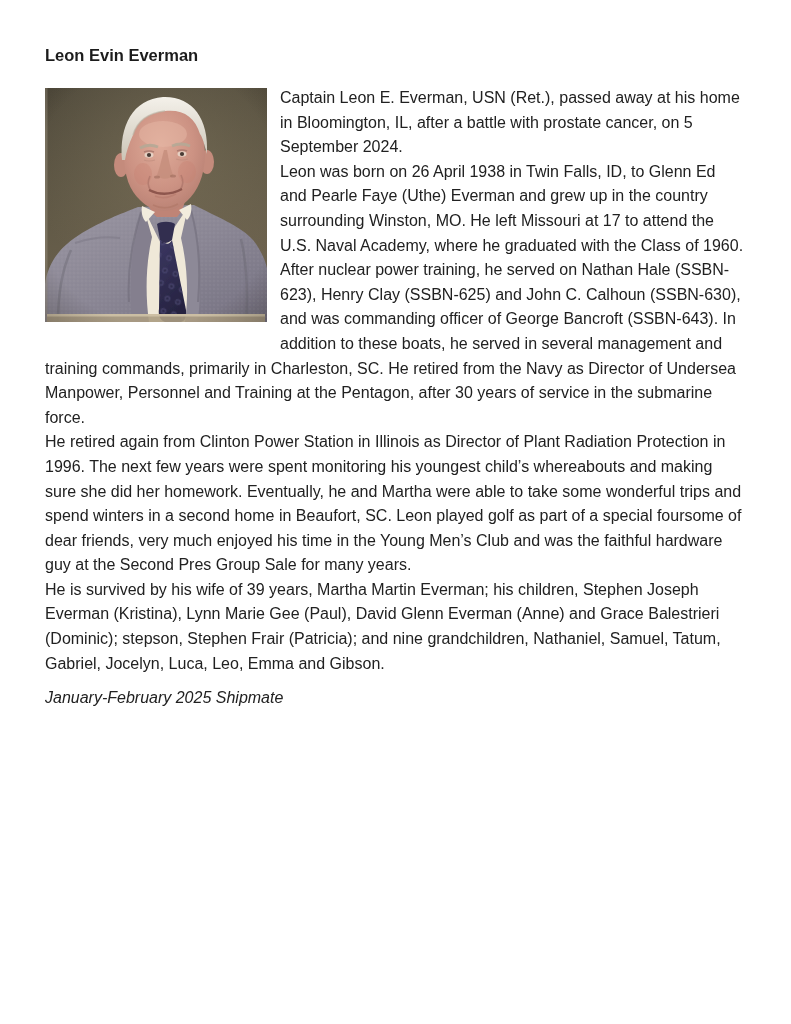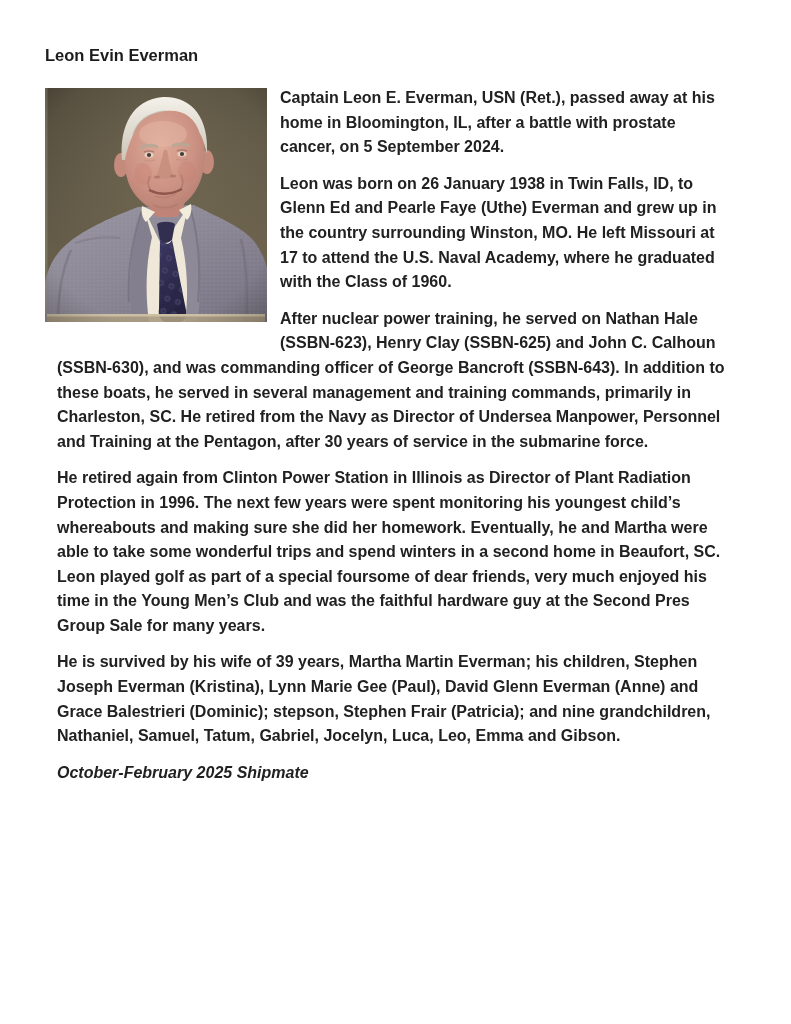--- a/index.html
+++ b/index.html
@@ -27,21 +27,21 @@
   }
   .content::after { content: ""; display: block; clear: both; }
   .photo-figure {
     float: left;
     width: 222px;
     height: 234px;
     margin: 2px 13px 14px 0;
     padding: 0;
   }
   .photo-figure svg { display: block; }
-  .content p { margin: 12px; font-weight: bold; }
+  .content p { margin: 0; }
   .citation {
     font-style: italic;
     margin-top: 10px !important;
   }
 </style>
 </head>
 <body>
 
 <div class="page">
 
@@ -158,21 +158,21 @@
         </g>
 
         <rect x="0" y="0" width="2.5" height="234" fill="#9a917f" opacity="0.45"></rect>
         <rect x="2" y="226" width="218" height="8" fill="#ab9c82" opacity="0.9"></rect>
         <rect x="2" y="226" width="218" height="2.5" fill="#cfc2a6" opacity="0.9"></rect>
         <rect x="0" y="0" width="222" height="234" fill="url(#vig)"></rect>
       </svg>
     </figure>
 
     <p>Captain Leon E. Everman, USN (Ret.), passed away at his home in Bloomington, IL, after a battle with prostate cancer, on 5 September 2024.</p>
-    <p>Leon was born on 26 January 1938 in Twin Falls, ID, to Glenn Ed and Pearle Faye (Uthe) Everman and grew up in the country surrounding Winston, MO. He left Missouri at 17 to attend the U.S. Naval Academy, where he graduated with the Class of 1960.</p>
+    <p>Leon was born on 26 April 1938 in Twin Falls, ID, to Glenn Ed and Pearle Faye (Uthe) Everman and grew up in the country surrounding Winston, MO. He left Missouri at 17 to attend the U.S. Naval Academy, where he graduated with the Class of 1960.</p>
     <p>After nuclear power training, he served on Nathan Hale (SSBN-623), Henry Clay (SSBN-625) and John C. Calhoun (SSBN-630), and was commanding officer of George Bancroft (SSBN-643). In addition to these boats, he served in several management and training commands, primarily in Charleston, SC. He retired from the Navy as Director of Undersea Manpower, Personnel and Training at the Pentagon, after 30 years of service in the submarine force.</p>
     <p>He retired again from Clinton Power Station in Illinois as Director of Plant Radiation Protection in 1996. The next few years were spent monitoring his youngest child’s whereabouts and making sure she did her homework. Eventually, he and Martha were able to take some wonderful trips and spend winters in a second home in Beaufort, SC. Leon played golf as part of a special foursome of dear friends, very much enjoyed his time in the Young Men’s Club and was the faithful hardware guy at the Second Pres Group Sale for many years.</p>
     <p>He is survived by his wife of 39 years, Martha Martin Everman; his children, Stephen Joseph Everman (Kristina), Lynn Marie Gee (Paul), David Glenn Everman (Anne) and Grace Balestrieri (Dominic); stepson, Stephen Frair (Patricia); and nine grandchildren, Nathaniel, Samuel, Tatum, Gabriel, Jocelyn, Luca, Leo, Emma and Gibson.</p>
 
-    <p class="citation">October-February 2025 Shipmate</p>
+    <p class="citation">January-February 2025 Shipmate</p>
 
   </div>
 </div>
 
 </body></html>

